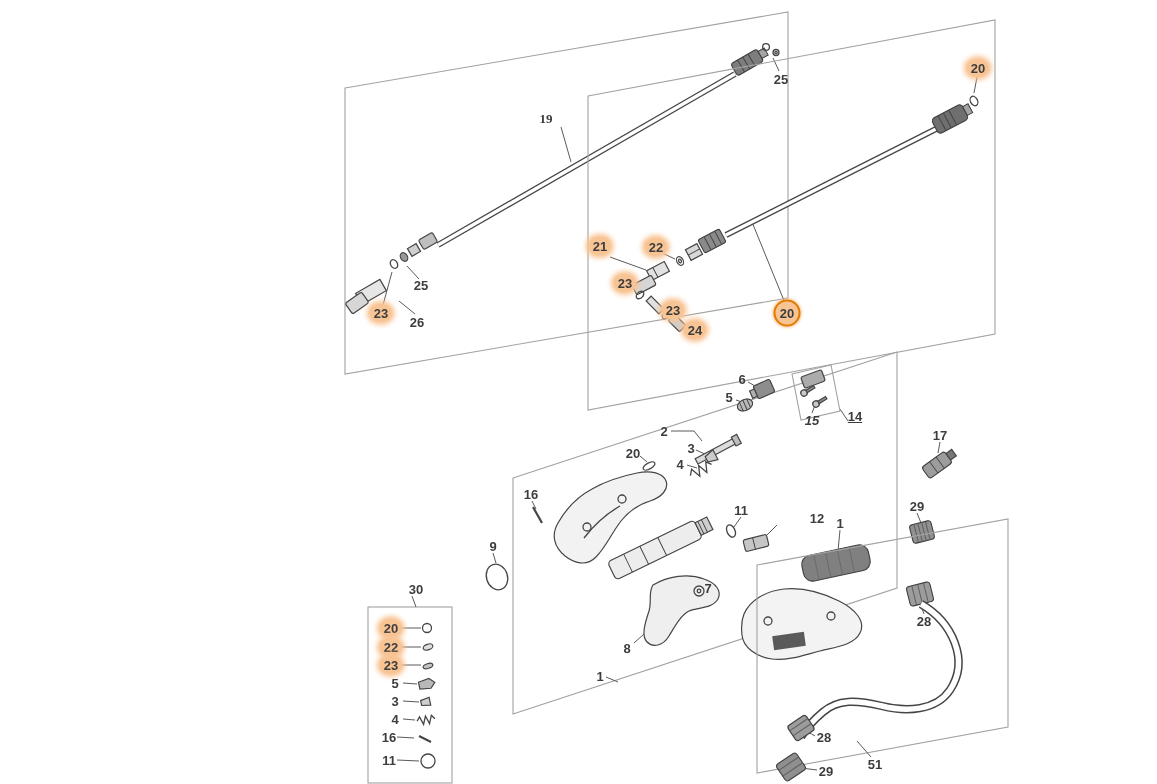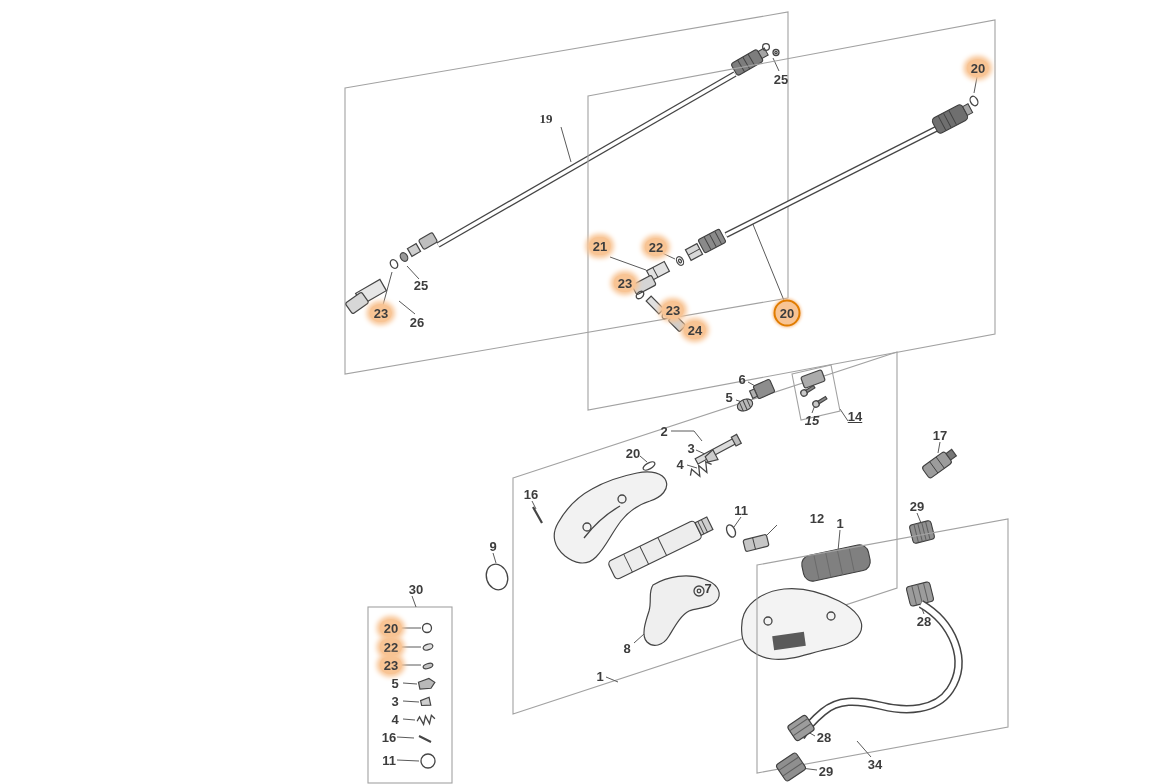--- a/index.html
+++ b/index.html
@@ -358,21 +358,21 @@
       <div class="callout" style="left: 917px; top: 506px;">29</div>
       <div class="callout" style="left: 493px; top: 546px;">9</div>
       <div class="callout" style="left: 741px; top: 510px;">11</div>
       <div class="callout" style="left: 777px; top: 518px; margin-left: 40px;">12</div>
       <div class="callout" style="left: 840px; top: 523px;">1</div>
       <div class="callout" style="left: 708px; top: 588px;">7</div>
       <div class="callout" style="left: 924px; top: 621px;">28</div>
       <div class="callout" style="left: 627px; top: 648px;">8</div>
       <div class="callout" style="left: 600px; top: 676px;">1</div>
       <div class="callout" style="left: 824px; top: 737px;">28</div>
-      <div class="callout" style="left: 875px; top: 764px;">34</div>
+      <div class="callout" style="left: 875px; top: 764px;">51</div>
       <div class="callout" style="left: 826px; top: 771px;">29</div>
       <div class="callout" style="left: 410px; top: 589px; margin-left: 6px;">30</div>
       <div class="callout hl" style="left: 391px; top: 628px;">20</div>
       <div class="callout hl" style="left: 391px; top: 647px;">22</div>
       <div class="callout hl" style="left: 391px; top: 665px;">23</div>
       <div class="callout" style="left: 395px; top: 683px;">5</div>
       <div class="callout" style="left: 395px; top: 701px;">3</div>
       <div class="callout" style="left: 395px; top: 719px;">4</div>
       <div class="callout" style="left: 389px; top: 737px;">16</div>
       <div class="callout" style="left: 389px; top: 760px;">11</div>

